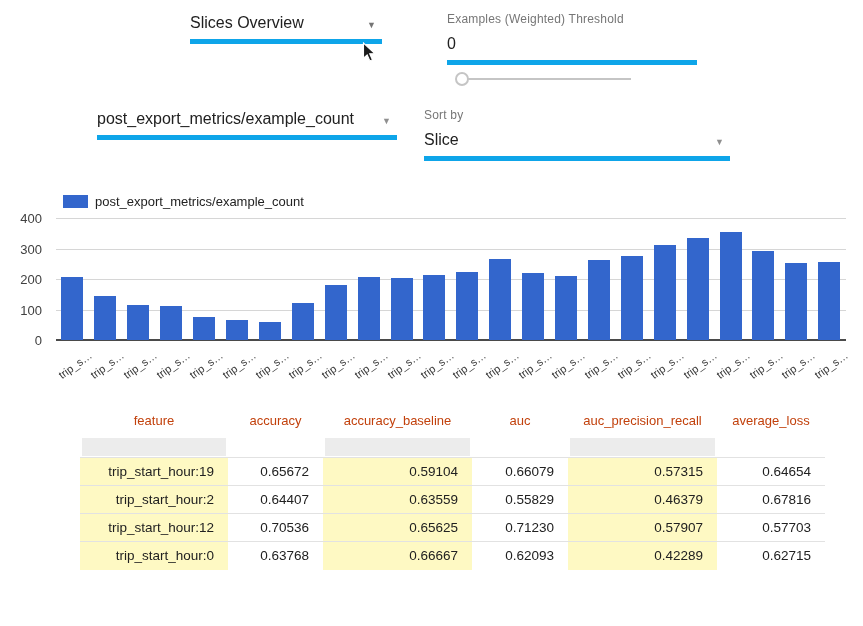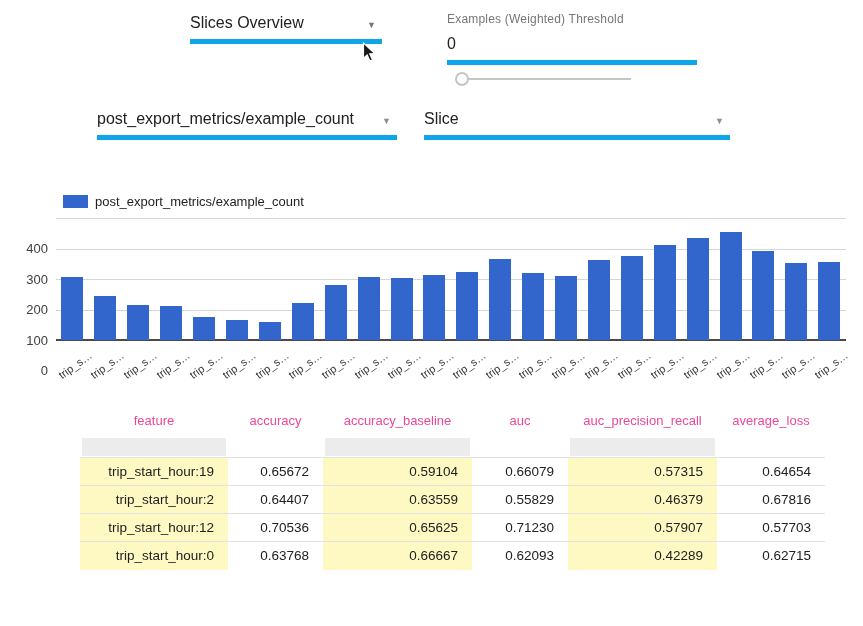--- a/index.html
+++ b/index.html
@@ -29,35 +29,35 @@
     border-radius: 50%; background: #fff; border: 2px solid #c5c5c5; }
 
   
   #chart { position: absolute; left: 0; top: 186px; width: 863px; height: 200px; }
   #legend { position: absolute; left: 63px; top: 8px; display: flex; align-items: center; gap: 7px; }
   #legend .swatch { width: 25px; height: 13px; }
   #legend .ltext { font-size: 13px; color: #222; }
   #plot { position: absolute; left: 56px; top: 32px; width: 790px; height: 122px; }
   .gridline { position: absolute; left: 0; width: 100%; height: 1px; background: #d6d6d6; }
   .gridline.base { height: 2px; background: #4a4a4a; }
-  .ytick { position: absolute; left: 14px; width: 34px; text-align: right; font-size: 13px;
-    color: #404040; margin-top: 30px; }
+  .ytick { position: absolute; left: 8px; width: 34px; text-align: right; font-size: 13px;
+    color: #404040; }
   #bars { position: absolute; left: 0; bottom: 0; width: 100%; height: 100%;
     display: flex; justify-content: space-around; align-items: flex-end; }
   .bar { flex: 0 0 22px; }
   #xlabels { position: absolute; left: 56px; top: 158px; width: 790px; height: 42px;
     display: flex; justify-content: space-around; }
   .xlab-slot { position: relative; flex: 0 0 32px; height: 42px; }
   .xlab { position: absolute; top: 5px; right: 2px; white-space: nowrap; font-size: 11px;
     color: #3c3c3c; transform: rotate(-36deg); transform-origin: 100% 0; }
 
   
   #metrics-table { position: absolute; left: 80px; top: 403px; width: 745px;
     border-collapse: collapse; table-layout: fixed; }
-  #metrics-table th { height: 34px; font-size: 13px; font-weight: 400; color: #ec4899;
+  #metrics-table th { height: 34px; font-size: 13px; font-weight: 400; color: #c2410c;
     text-align: center; vertical-align: middle; }
   #metrics-table td { height: 28px; font-size: 13.5px; color: #212121; text-align: right;
     padding-right: 14px; vertical-align: middle; }
   #metrics-table tbody td { border-top: 1px solid #e2e2e2; }
   #metrics-table td.shade { background: #fef9c3; }
   #metrics-table tr.filter-row td { height: 20px; border-top: none; padding: 0 1px; }
   #metrics-table tr.filter-row td .fbox { height: 18px; margin: 1px; }
   #metrics-table tr.filter-row td.shade { background: transparent; }
   #metrics-table tr.filter-row td.shade .fbox { background: #ececec; }
 
@@ -87,20 +87,21 @@
   </div>
 
   <div class="field" id="show-field">
     <div class="field-value">
       <span>post_export_metrics/example_count</span>
       <span class="dd-arrow">▼</span>
     </div>
   </div>
 
   <div class="field" id="sort-field">
+    <div class="field-label">Sort by</div>
     <div class="field-value">
       <span>Slice</span>
       <span class="dd-arrow">▼</span>
     </div>
   </div>
 
   <div id="chart">
     <div id="legend">
       <span class="swatch" style="background: rgb(51, 102, 204);"></span>
       <span class="ltext">post_export_metrics/example_count</span>

